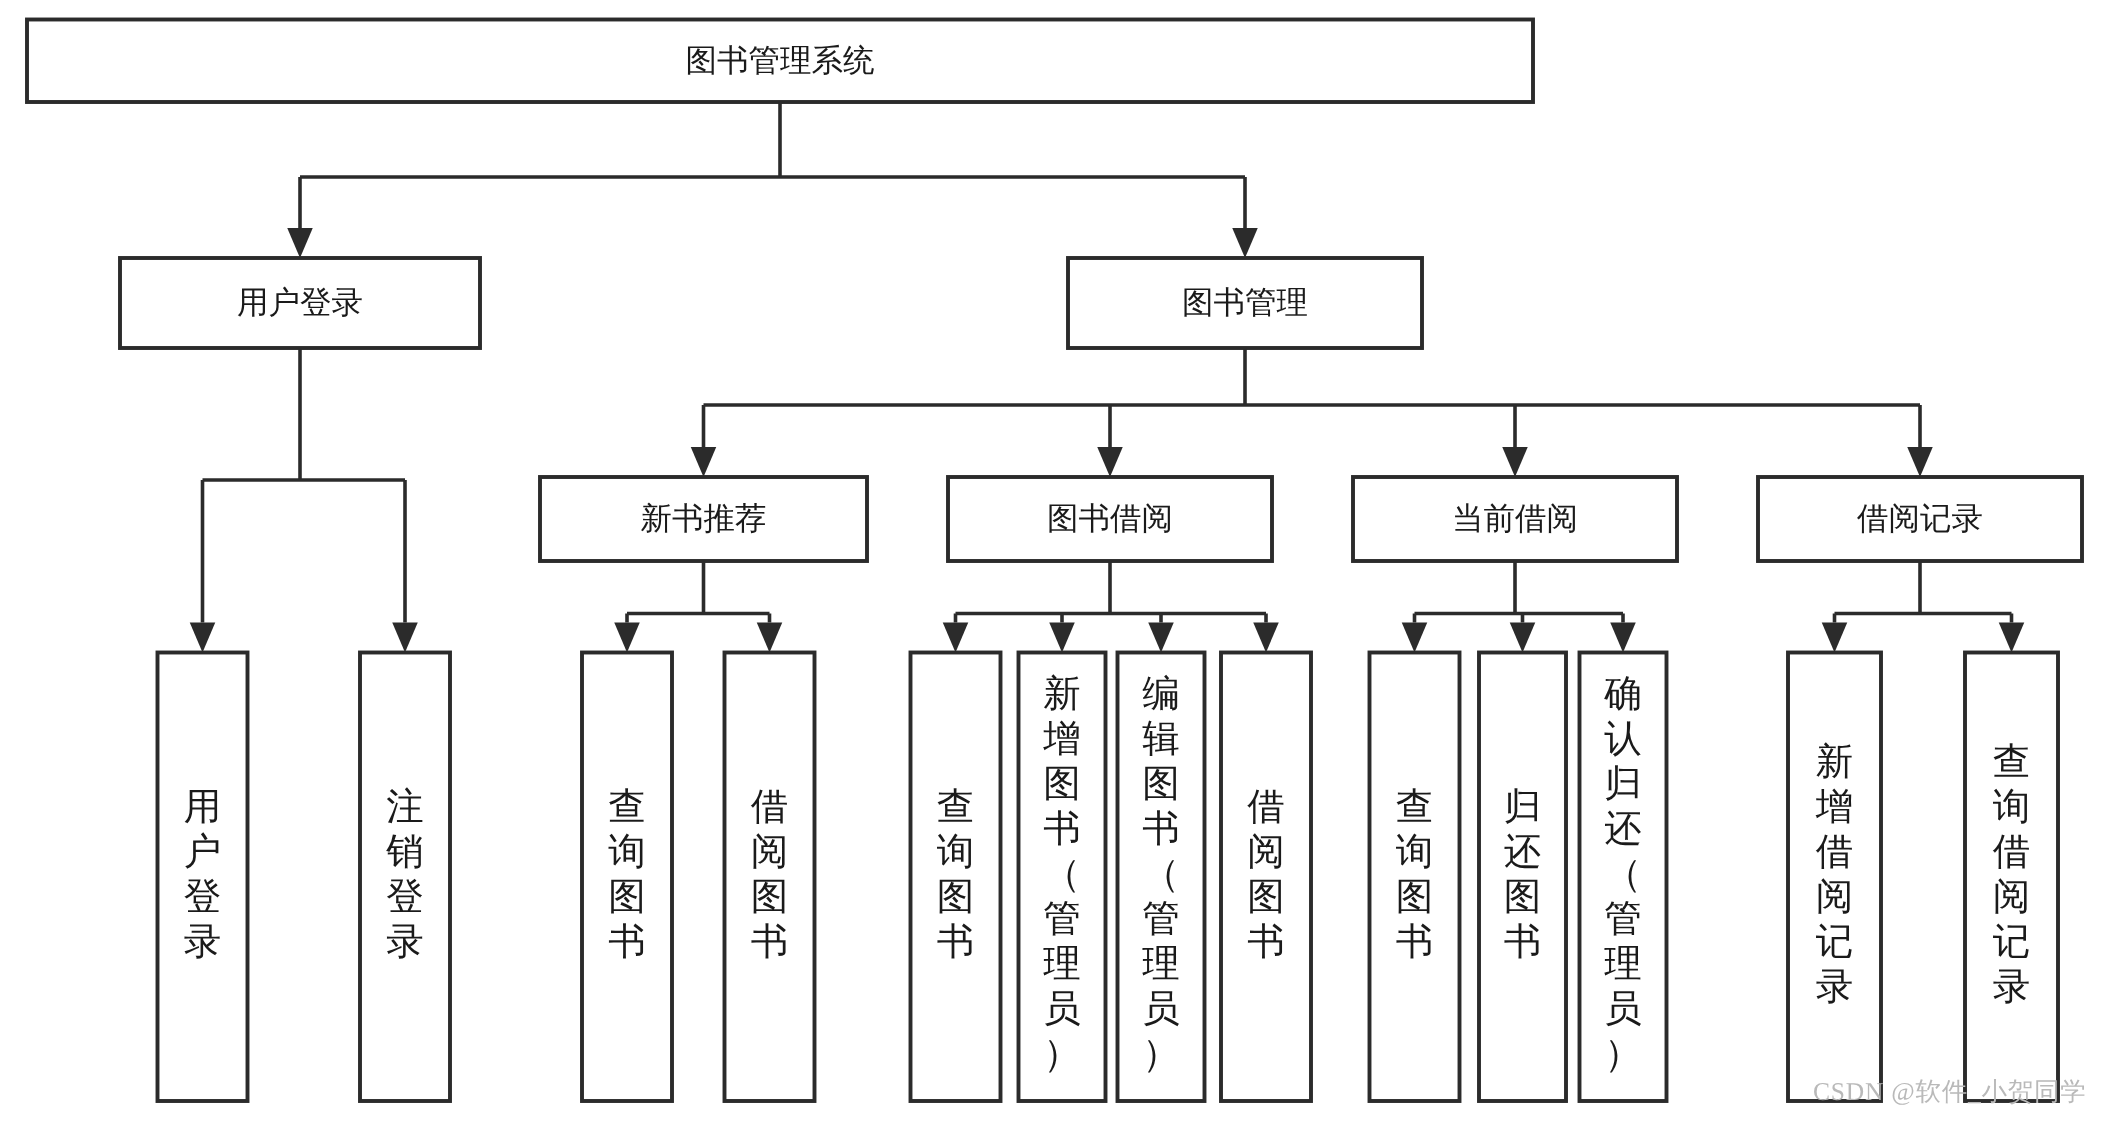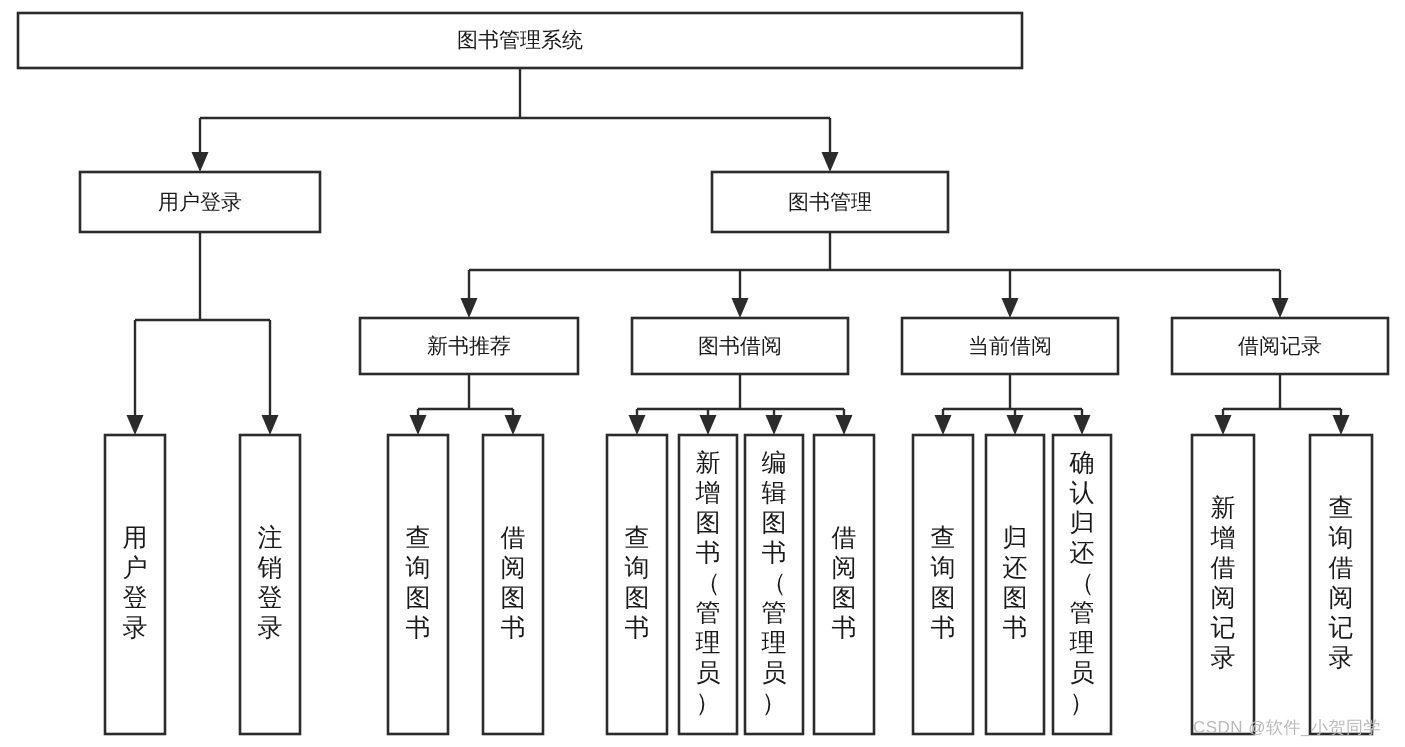--- a/index.html
+++ b/index.html
@@ -51,23 +51,23 @@
     dominant-baseline: middle;
   }
   .node-label-v {
     fill: #1a1a1a;
     font-family: "Liberation Sans", "DejaVu Sans", sans-serif;
     font-size: 25px;
     text-anchor: middle;
   }
   .watermark-text {
     position: absolute;
-    right: 24px;
+    right: 14px;
     bottom: 8px;
-    font-family: Liberation Sans, sans-serif;
+    font-family: Liberation Serif, serif;
     font-size: 17px;
     color: #b9b9b9;
     letter-spacing: 0.5px;
     white-space: nowrap;
     user-select: none;
   }
 </style>
 </head>
 <body>
 

